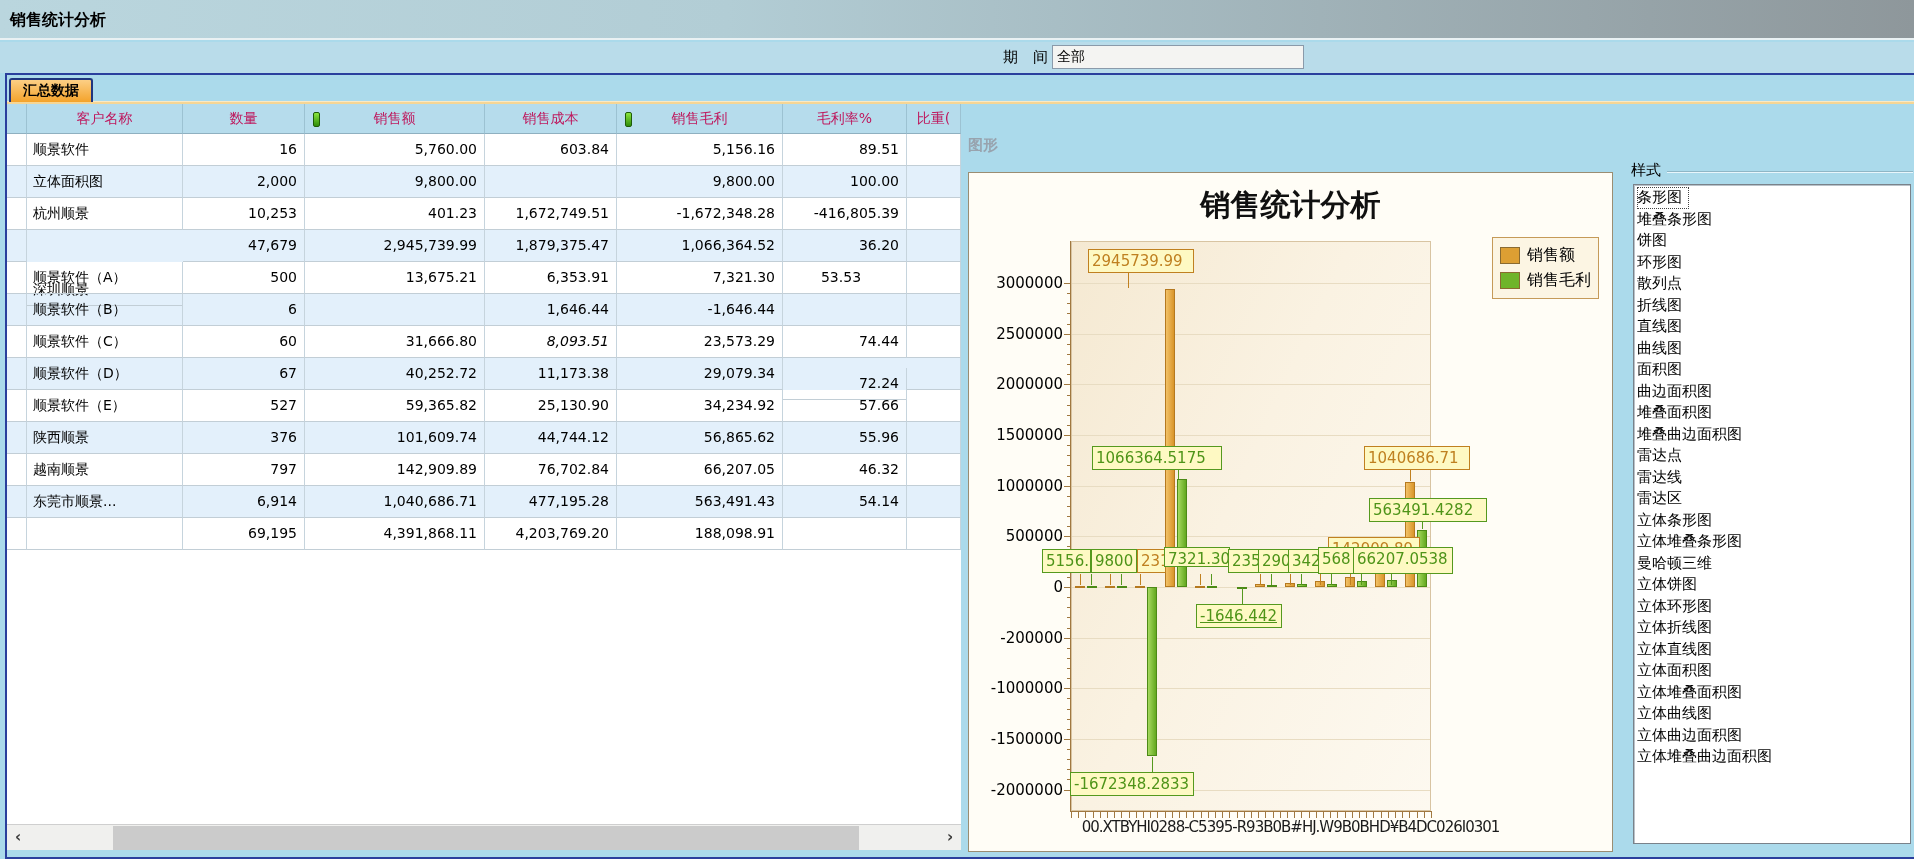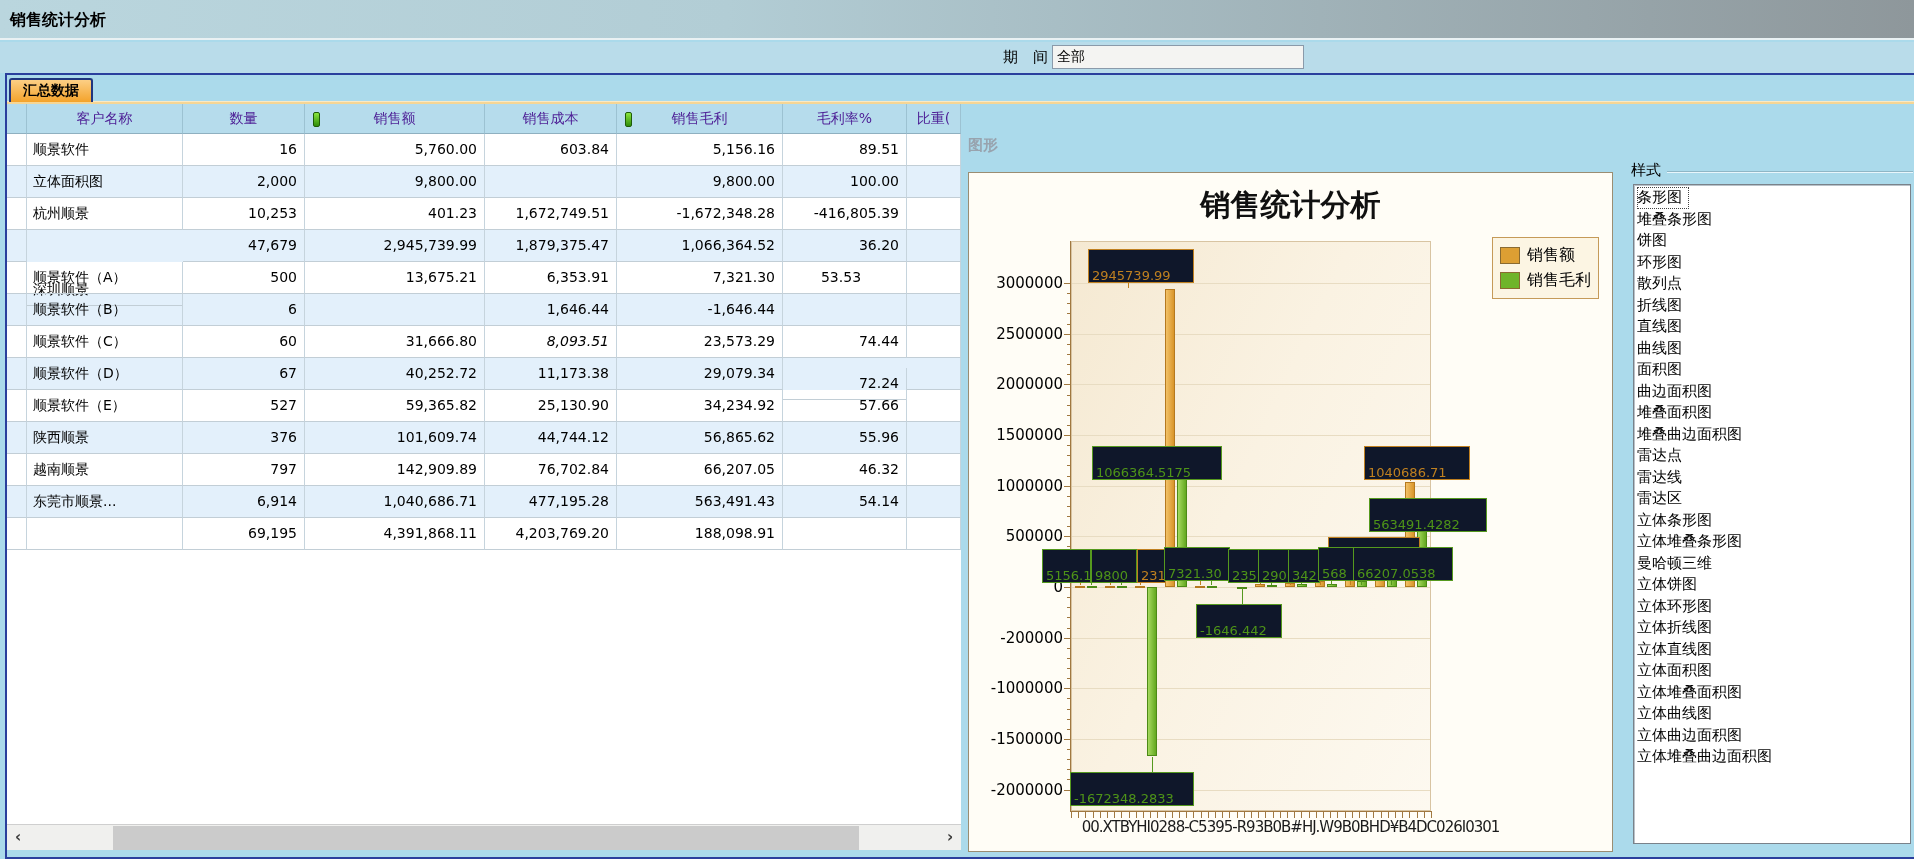--- a/index.html
+++ b/index.html
@@ -24,21 +24,21 @@
 
   .tab { position:absolute; left:2px; top:3px; width:84px; height:24px; z-index:3;
     background:linear-gradient(180deg,#fdd globally,#f5a62e); background:linear-gradient(180deg,#fccf85,#f4a32b);
     border:2px solid #20357e; border-bottom:none; border-radius:3px 3px 0 0;
     font-size:14px; font-weight:bold; color:#000; text-align:center; line-height:21px; cursor:default; }
   .tabline { position:absolute; left:0; top:26px; right:0; height:3px; background:#f6d695; border-top:1px solid #fbe9c4; z-index:2; }
 
   
   .table-panel { position:absolute; left:0; top:29px; width:954px; height:720px; background:#ffffff; overflow:hidden; }
   .thead { display:flex; height:30px; background:#b6dcec; }
-  .th { position:relative; height:30px; line-height:29px; text-align:center; font-size:14px; color:#4c1d95;
+  .th { position:relative; height:30px; line-height:29px; text-align:center; font-size:14px; color:#be185d;
     border-right:1px solid #9cc2d2; border-bottom:1px solid #8fb0c0; overflow:hidden; white-space:nowrap; }
   .hicon { position:absolute; left:8px; top:8px; width:7px; height:15px; border:1px solid #1e5c08; border-radius:2px;
     background:linear-gradient(180deg,#8ae63e,#2f8d0a); }
   .tr { display:flex; height:32px; background:#fff; }
   .tr.alt { background:#e3f0fb; }
   .td { height:32px; line-height:31px; font-size:14px; color:#000; border-right:1px solid #c6d4dd;
     border-bottom:1px solid #c2ced6; overflow:hidden; white-space:nowrap; }
   .td.name { padding-left:6px; text-align:left; }
   .td.num { padding-right:7px; text-align:right; }
 
@@ -60,21 +60,21 @@
   .grid { position:absolute; height:1px; background:#e8dcc2; z-index:1; }
   .ytick { position:absolute; background:#a07840; z-index:2; }
   .ylab { position:absolute; left:14px; width:80px; text-align:right; font-size:15px; color:#000; }
   .yaxis { position:absolute; left:101px; top:68px; width:1px; height:571px; background:#a07840; z-index:2; }
   .xaxis { position:absolute; left:102px; top:638px; width:361px; height:1px; background:#a07840; z-index:2; }
   .xticks { position:absolute; left:102px; top:639px; width:361px; height:6px;
     background:repeating-linear-gradient(90deg,#a07840 0,#a07840 1px,transparent 1px,transparent 7.2px); }
   .bar { position:absolute; width:10px; z-index:5; }
   .bar.o { background:linear-gradient(90deg,#f2c268,#d9952a); border:1px solid #b5791f; }
   .bar.g { background:linear-gradient(90deg,#a6d95f,#63a81f); border:1px solid #4c8a16; }
-  .co { position:absolute; background:#0f172a; font-size:13px; line-height:20px; padding:16px 3px;
+  .co { position:absolute; background:#fef9c3; font-size:15px; line-height:20px; padding:1px 3px;
     white-space:nowrap; overflow:hidden; height:24px; }
   .co.o { border:1px solid #c08020; color:#bf8020; }
   .co.g { border:1px solid #55991e; color:#4e9418; }
   .ld { position:absolute; width:1px; z-index:19; }
   .ld.o { background:#c08020; } .ld.g { background:#55991e; }
   .legend { position:absolute; left:523px; top:64px; width:107px; height:62px; background:#fcf5e3;
     border:1px solid #c59a58; padding:5px 7px; z-index:6; }
   .lrow { display:flex; align-items:center; height:25px; font-size:16px; color:#000; }
   .sw { display:inline-block; width:20px; height:17px; margin-right:7px; border:1px solid #8a6a30; }
   .xlabel { position:absolute; left:0; right:0; top:645px; text-align:center; font-size:15px;
@@ -392,28 +392,28 @@
         <div class="ld g" style="left: 209px; top: 297px; height: 9px; z-index: 21;"></div>
         <div class="co g" style="left: 123px; top: 273px; z-index: 22; width: 130px;">1066364.5175</div>
         <div class="ld o" style="left: 441px; top: 297px; height: 11px; z-index: 22;"></div>
         <div class="co o" style="left: 395px; top: 273px; z-index: 23; width: 106px;">1040686.71</div>
         <div class="ld g" style="left: 453px; top: 349px; height: 7px; z-index: 23;"></div>
         <div class="co g" style="left: 400px; top: 325px; z-index: 24; width: 118px;">563491.4282</div>
         <div class="co o" style="left: 359px; top: 364px; z-index: 25; width: 92px;">142909.89</div>
         <div class="co g" style="left: 73px; top: 376px; z-index: 26; width: 49px;">5156.1</div>
         <div class="co g" style="left: 122px; top: 376px; z-index: 27; width: 46px;">9800</div>
         <div class="co o" style="left: 168px; top: 376px; z-index: 28; width: 29px;">231</div>
-        <div class="co g" style="left: 195px; top: 374px; z-index: 29; width: 66px; height: 28px;">7321.30</div>
+        <div class="co g" style="left: 195px; top: 374px; z-index: 29; width: 66px; height: 20px;">7321.30</div>
         <div class="co g" style="left: 259px; top: 376px; z-index: 30; width: 32px;">235</div>
         <div class="co g" style="left: 289px; top: 376px; z-index: 31; width: 32px;">290</div>
         <div class="co g" style="left: 319px; top: 376px; z-index: 32; width: 32px;">342</div>
         <div class="co g" style="left: 349px; top: 374px; z-index: 33; width: 38px; height: 27px;">568</div>
         <div class="co g" style="left: 384px; top: 374px; z-index: 34; width: 100px; height: 27px;">66207.0538</div>
         <div class="ld g" style="left: 273px; top: 415px; height: 16px; z-index: 34;"></div>
-        <div class="co g" style="left: 227px; top: 431px; z-index: 35; width: 86px;">-1646.442</div>
+        <div class="co g" style="left: 227px; top: 431px; z-index: 35; width: 86px; text-decoration: underline;">-1646.442</div>
         <div class="ld g" style="left: 183px; top: 584px; height: 15px; z-index: 35;"></div>
         <div class="co g" style="left: 101px; top: 599px; z-index: 36; width: 124px;">-1672348.2833</div>
       </div>
 
     <span class="slabel">样式</span>
     <div class="groupline"></div>
     <div class="stylelist" id="stylelist"><div class="sitem focus">条形图</div><div class="sitem">堆叠条形图</div><div class="sitem">饼图</div><div class="sitem">环形图</div><div class="sitem">散列点</div><div class="sitem">折线图</div><div class="sitem">直线图</div><div class="sitem">曲线图</div><div class="sitem">面积图</div><div class="sitem">曲边面积图</div><div class="sitem">堆叠面积图</div><div class="sitem">堆叠曲边面积图</div><div class="sitem">雷达点</div><div class="sitem">雷达线</div><div class="sitem">雷达区</div><div class="sitem">立体条形图</div><div class="sitem">立体堆叠条形图</div><div class="sitem">曼哈顿三维</div><div class="sitem">立体饼图</div><div class="sitem">立体环形图</div><div class="sitem">立体折线图</div><div class="sitem">立体直线图</div><div class="sitem">立体面积图</div><div class="sitem">立体堆叠面积图</div><div class="sitem">立体曲线图</div><div class="sitem">立体曲边面积图</div><div class="sitem">立体堆叠曲边面积图</div></div>
   </div>
 </div>
 

